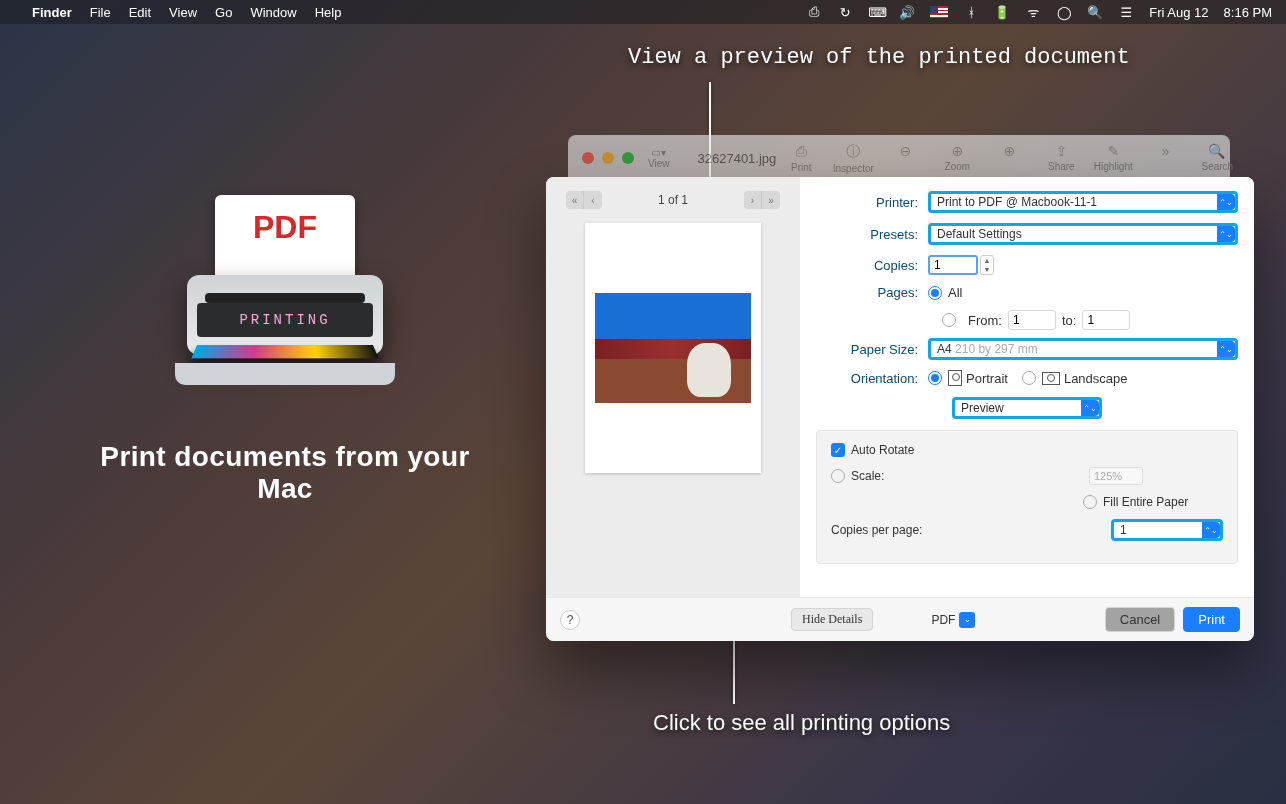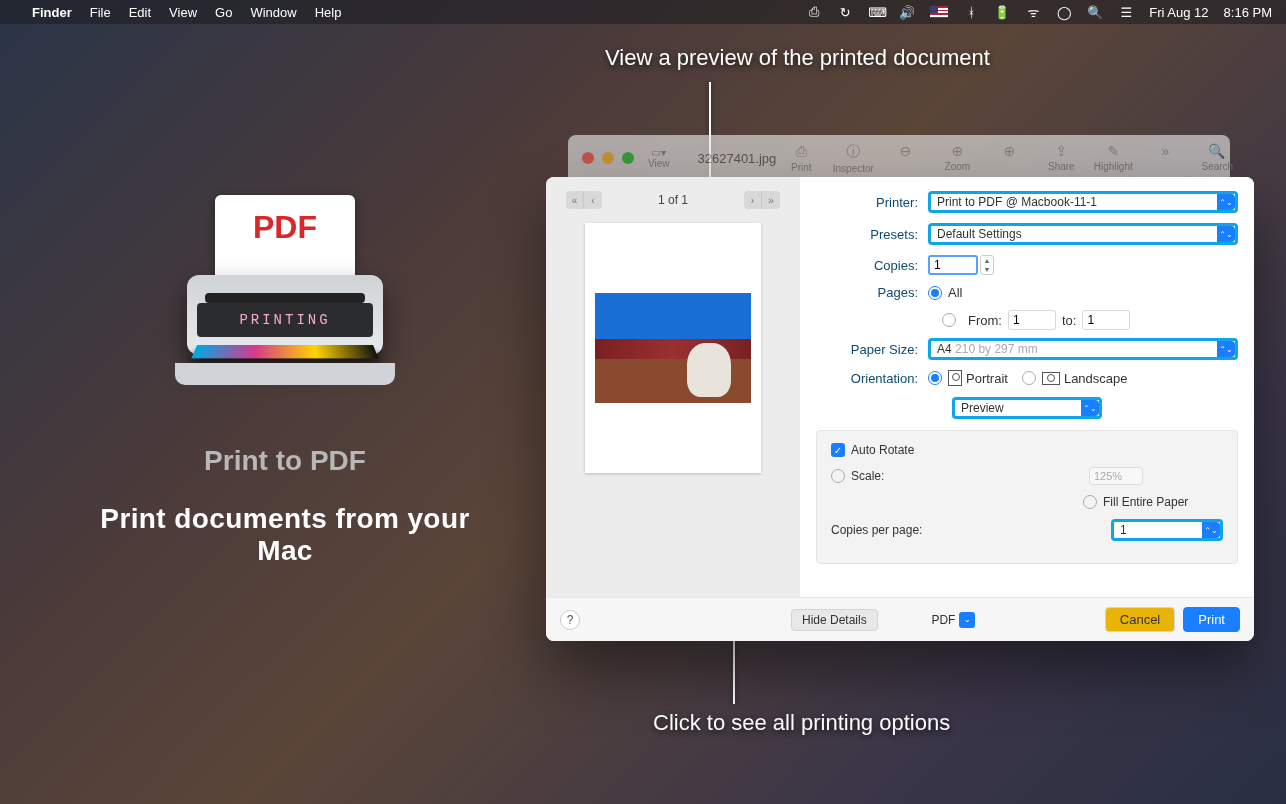--- a/index.html
+++ b/index.html
@@ -24,21 +24,21 @@
 .paper { position:absolute; left:40px; top:0; width:140px; height:110px; background:#fff; border-radius: 6px 6px 0 0; box-shadow: 0 3px 10px rgba(0,0,0,.4); display:flex; align-items:flex-start; justify-content:center; padding-top:14px; }
 .paper .pdf { color:#d8282a; font-weight:800; font-size:32px; font-family: Arial, sans-serif; }
 .pbody { position:absolute; left:12px; top:80px; width:196px; height:80px; background:linear-gradient(#cfd3d6,#e8ebee); border-radius: 12px; box-shadow: 0 12px 24px rgba(0,0,0,.5); }
 .pslot { position:absolute; left:30px; top:98px; width:160px; height:10px; background:#222; border-radius:4px; }
 .pdisplay { position:absolute; left:22px; top:108px; width:176px; height:34px; background:#2a2c2e; border-radius:4px; display:flex; align-items:center; justify-content:center; color:#f9a8d4; font-family: "Courier New", monospace; letter-spacing:3px; font-size:14px; }
 .ppaper-out { position:absolute; left:22px; top:150px; width:176px; height:22px; background:linear-gradient(90deg,#00a8e6,#d53a8c,#ffd400,#111); transform: perspective(300px) rotateX(55deg); transform-origin: top; box-shadow: 0 8px 10px rgba(0,0,0,.4); }
 .ptray { position:absolute; left:0; top:168px; width:220px; height:22px; background:#d0d3d7; border-radius: 0 0 10px 10px; }
 
 
 .callout { position:absolute; color:#fff; font-size:22px; text-shadow: 0 2px 6px rgba(0,0,0,.7); }
-.callout.top { left:605px; top:45px; }
+.callout.top { left:628px; top:45px;font-family:Liberation Mono, monospace; }
 .callout.bottom { left:653px; top:710px; }
 .line { position:absolute; width:2px; background:#fff; box-shadow:0 0 4px rgba(0,0,0,.5); }
 .line.top { left:709px; top:82px; height:116px; }
 .line.bottom { left:733px; top:640px; height:64px; }
 
 
 .bg-window { position:absolute; left:568px; top:135px; width:662px; height:46px; background:#e2e2e2; border-radius:8px 8px 0 0; display:flex; align-items:center; font-size:11px; color:#888; opacity:.65; }
 .bg-traffic { display:flex; gap:8px; margin-left:14px; }
 .bg-traffic span { width:12px; height:12px; border-radius:50%; }
 .bg-title { margin-left: 28px; font-size:13px; color:#5a5a5a; font-weight:500; }
@@ -84,24 +84,24 @@
 .orient-icon.landscape::after { content:""; position:absolute; left:4px; top:1px; width:6px; height:6px; border:1.5px solid #555; border-radius:50%; }
 
 .options-box { background:#f3f3f3; border:1px solid #e4e4e4; border-radius:4px; margin-top:6px; padding:12px 14px; }
 .options-box .row { display:flex; align-items:center; margin-bottom:10px; font-size:12px; }
 .options-box .lbl2 { flex:none; }
 .options-box .spacer { flex:1; }
 .scale-input { width:54px; height:18px; border:1px solid #ddd; background:#f8f8f8; border-radius:3px; font-size:11px; padding:0 4px; color:#aaa; }
 
 .dialog-footer { height:44px; background:#f6f6f6; border-top:1px solid #e6e6e6; display:flex; align-items:center; padding:0 14px; }
 .help-btn { width:20px; height:20px; border:1px solid #ccc; border-radius:50%; display:flex; align-items:center; justify-content:center; font-size:12px; color:#555; margin-right:auto; background:#fff; }
-.hide-details { position:absolute; left:245px; background:#e8e8e8; border:1px solid #d4d4d4; border-radius:4px; padding:3px 10px; font-size:12px; color:#333; }
+.hide-details { position:absolute; left:245px; background:#e8e8e8; border:1px solid #d4d4d4; border-radius:4px; padding:3px 10px; font-size:12px; color:#333;font-family:Liberation Serif, serif; }
 .pdf-drop { display:flex; align-items:center; gap:4px; margin-left:230px; font-size:12px; }
 .pdf-drop .arr { width:16px; height:16px; background:#1a7fff; border-radius:3px; display:flex; align-items:center; justify-content:center; color:#fff; font-size:8px; }
-.btn { padding:4px 14px; border-radius:4px; font-size:13px; border:1px solid #d4d4d4; background:#eab308; margin-left:8px; }
+.btn { padding:4px 14px; border-radius:4px; font-size:13px; border:1px solid #d4d4d4; background:#a3a3a3; margin-left:8px; }
 .btn.primary { background:#1a7fff; color:#fff; border-color:#1a7fff; }
 .footer-right { margin-left:auto; display:flex; }
 </style>
 </head>
 <body>
 
 <div class="menubar">
   <div class="left">
     <span class="apple"></span>
     <span class="app">Finder</span>
@@ -138,21 +138,20 @@
   <div class="printer-icon">
     <div class="paper">
         <div class="pdf">PDF</div>
       </div>
     <div class="pbody"></div>
     <div class="pslot"></div>
     <div class="pdisplay">PRINTING</div>
     <div class="ppaper-out"></div>
     <div class="ptray"></div>
   </div>
-  <div class="title">Print to PDF</div>
   <div class="subtitle">Print documents from your Mac</div>
 </div>
 
 <div class="bg-window">
   <div class="bg-traffic">
     <span style="background:#ff5f57"></span>
       <span style="background:#febc2e"></span>
       <span style="background:#28c840"></span>
   </div>
   <div class="bg-view">

